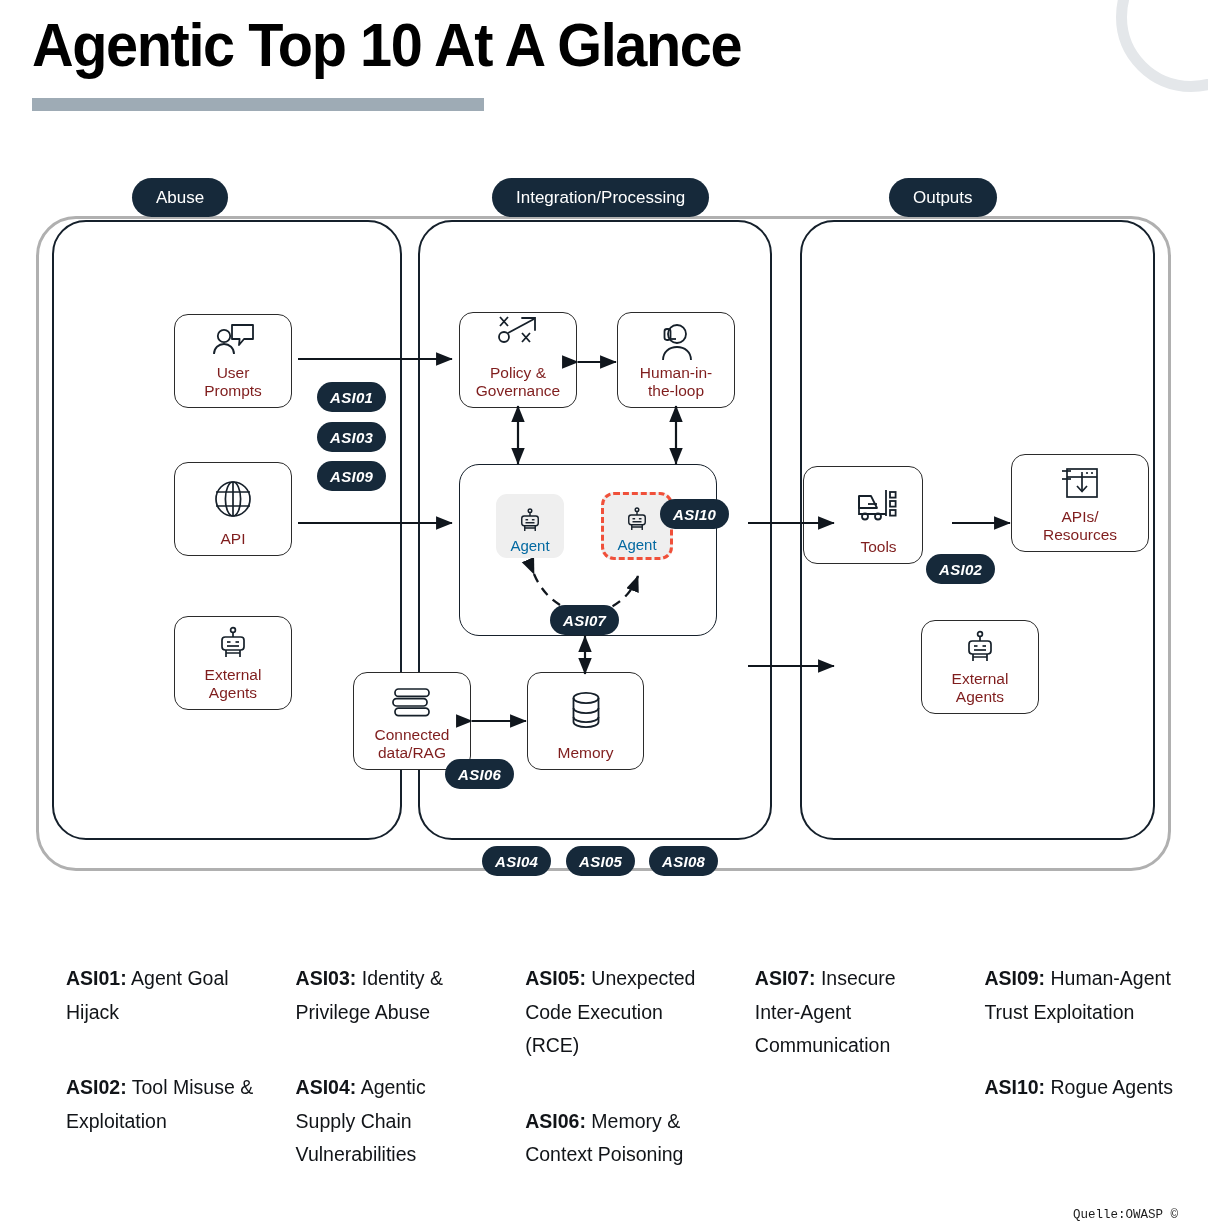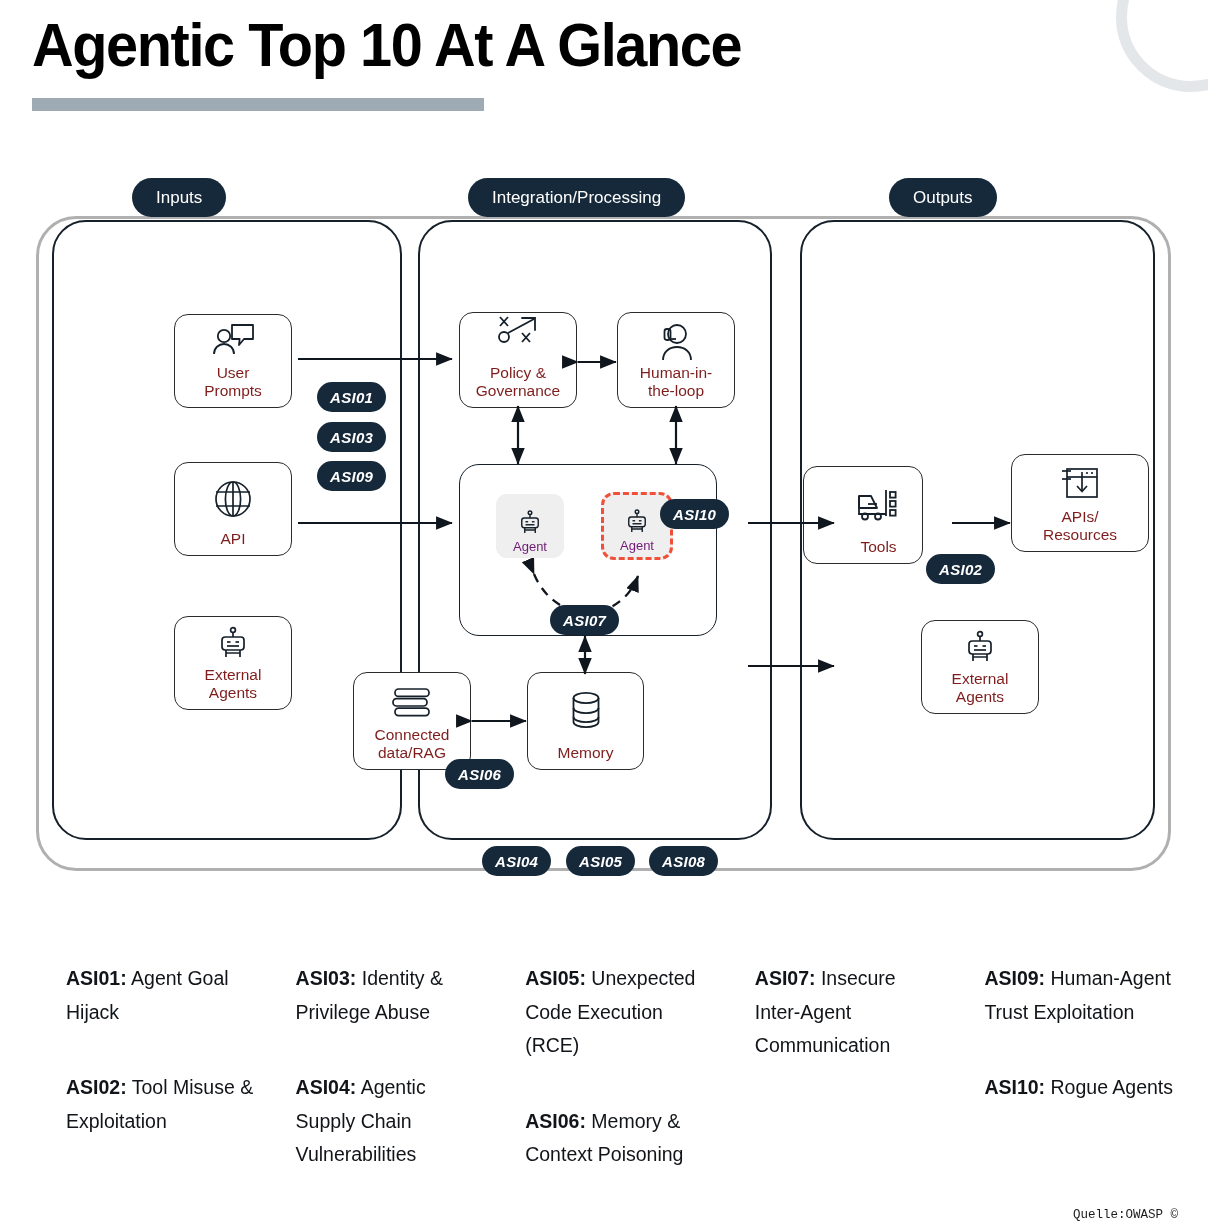--- a/index.html
+++ b/index.html
@@ -72,21 +72,21 @@
     background:#16293a;
     color:#fff;
     border-radius:20px;
     display:flex; align-items:center; justify-content:center;
     font-size:17px;
     padding:0 24px;
     white-space:nowrap;
     z-index:6;
   }
   .pill-inputs { left:132px; }
-  .pill-middle { left:468px;text-align:right; }
+  .pill-middle { left:492px;text-align:right; }
   .pill-outputs{ left:889px; }
 
   
   .node{
     position:absolute;
     border:1.6px solid #2b2b2b;
     border-radius:14px;
     background:#fff;
     display:flex;
     flex-direction:column;
@@ -119,21 +119,21 @@
   }
   .agent-chip{
     position:absolute;
     background:#efefef;
     border-radius:11px;
     display:flex; flex-direction:column;
     align-items:center; justify-content:flex-end;
     padding-bottom:4px;
     z-index:5;
   }
-  .agent-chip .lbl{ font-size:13px; color:#701a75; }
+  .agent-chip .lbl{ font-size:15px; color:#0369a1; }
   .agent-chip.flagged{
     border:3px dashed #f0503a;
     border-radius:13px;
     background:#efefef;
   }
 
   
   .badge{
     position:absolute;
     height:30px;
@@ -192,21 +192,21 @@
 </div>
 
 <div class="diagram">
 
   <div class="backplate"></div>
 
   <div class="column col-inputs"></div>
   <div class="column col-middle"></div>
   <div class="column col-outputs"></div>
 
-  <div class="col-pill pill-inputs">Inputs</div>
+  <div class="col-pill pill-inputs">Abuse</div>
   <div class="col-pill pill-middle">Integration/Processing</div>
   <div class="col-pill pill-outputs">Outputs</div>
 
   <svg class="svg-layer" viewBox="0 0 1208 700">
     <defs>
       <marker id="ah" markerWidth="9" markerHeight="9" refX="7.6" refY="3.2" orient="auto">
         <path d="M0,0 L8,3.2 L0,6.4 z" fill="#10161d"></path>
       </marker>
       <marker id="ahs" markerWidth="8" markerHeight="8" refX="6.8" refY="2.9" orient="auto">
         <path d="M0,0 L7.2,2.9 L0,5.8 z" fill="#10161d"></path>

